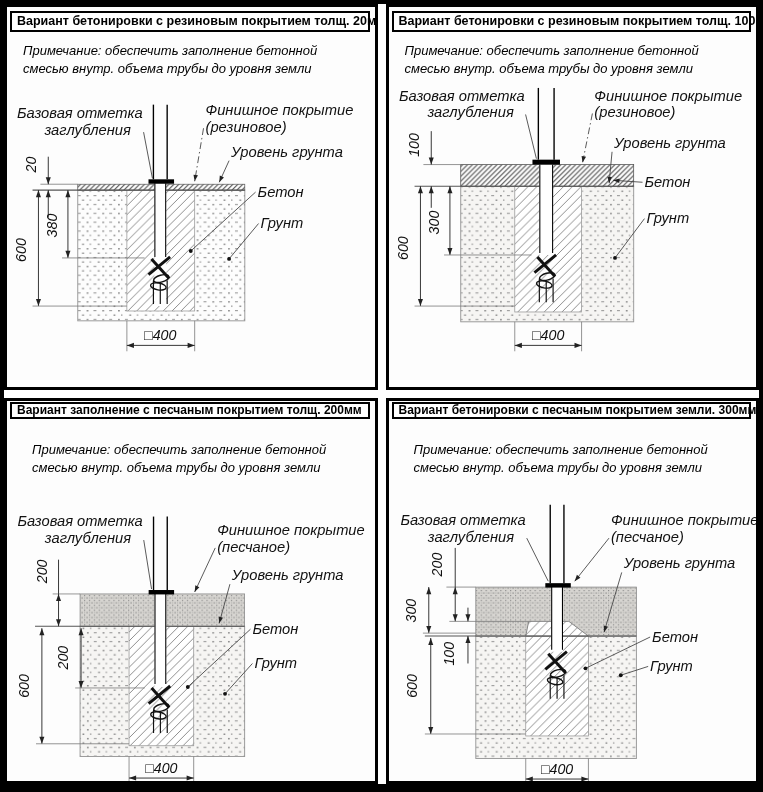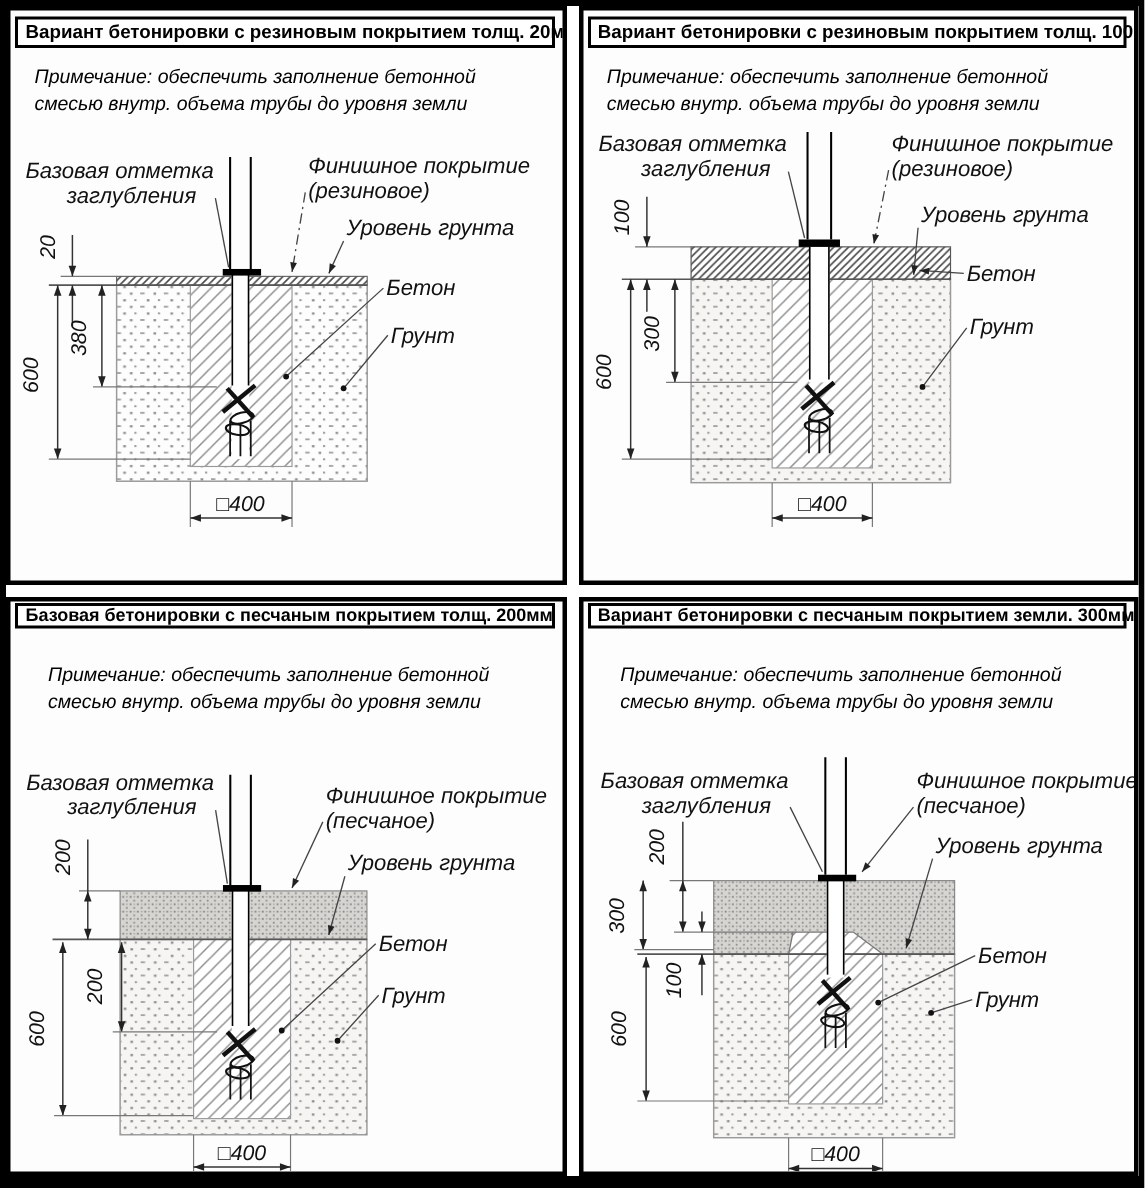--- a/index.html
+++ b/index.html
@@ -238,21 +238,21 @@
         <line class="ldr" x1="258" y1="178" x2="228" y2="176" marker-end="url(#arr)"></line>
       </g>
       <g>
         <text class="lbl" x="262" y="219">Грунт</text>
         <line class="ldr" x1="260" y1="215" x2="230" y2="255" marker-end="url(#dotm)"></line>
       </g>
     </svg>
   </div>
 
   <div class="cell bottom">
-    <div class="titlebar">Базовая бетонировки с песчаным покрытием толщ. 200мм</div>
+    <div class="titlebar">Вариант заполнение с песчаным покрытием толщ. 200мм</div>
     <div class="note">
       <div>Примечание: обеспечить заполнение бетонной</div>
       <div>смесью внутр. объема трубы до уровня земли</div>
     </div>
     <svg class="draw" viewBox="0 0 374 388">
       <g>
         <rect x="74" y="230" width="168" height="133" fill="#f6f5f3" stroke="#9a9a9a"></rect>
         <rect x="74" y="230" width="168" height="133" fill="url(#pat-ground)"></rect>
       </g>
       <g>

